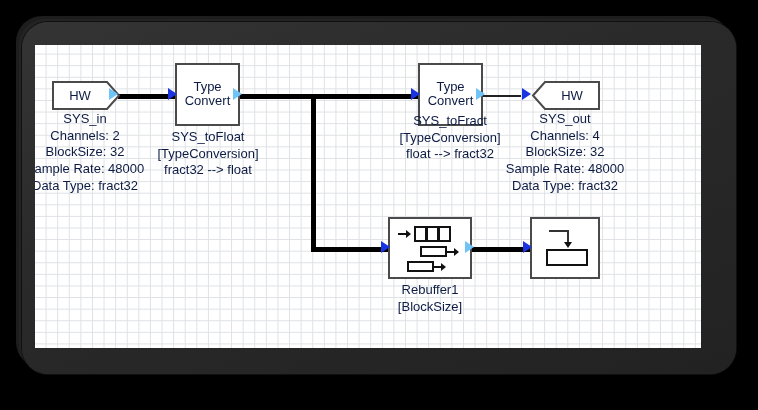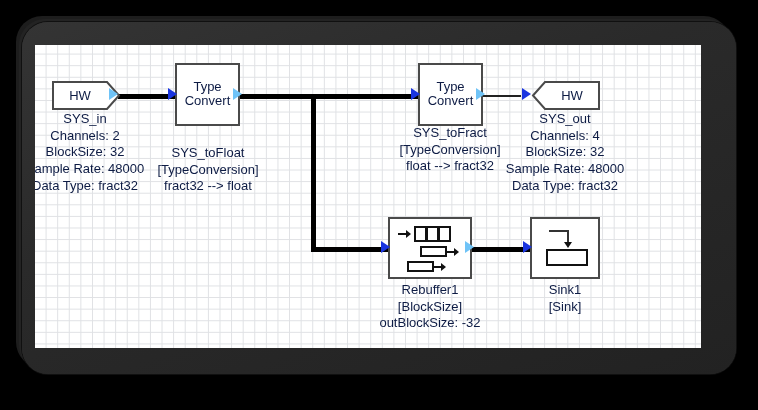--- a/index.html
+++ b/index.html
@@ -101,28 +101,28 @@
       <div class="hw" style="left:0;width:56px;">HW</div>
     </div>
     <div class="port out" style="left:74px;top:43px;"></div>
     <div class="caption" style="left:-12px;top:66px;width:124px;"><span>SYS_in</span><br><span>Channels: 2</span><br><span>BlockSize: 32</span><br><span>Sample Rate: 48000</span><br><span>Data Type: fract32</span></div>
 
     <div class="block" style="left:140px;top:18px;width:65px;height:63px;">
       <div class="btxt"><span>Type</span><br><span>Convert</span></div>
     </div>
     <div class="port in" style="left:133px;top:43px;"></div>
     <div class="port out" style="left:198px;top:43px;"></div>
-    <div class="caption" style="left:110px;top:100px;width:126px;"><span>SYS_toFloat</span><br><span>[TypeConversion]</span><br><span>fract32 --&gt; float</span></div>
+    <div class="caption" style="left:110px;top:84px;width:126px;"><span>SYS_toFloat</span><br><span>[TypeConversion]</span><br><span>fract32 --&gt; float</span></div>
 
     <div class="block" style="left:383px;top:18px;width:65px;height:63px;">
       <div class="btxt"><span>Type</span><br><span>Convert</span></div>
     </div>
     <div class="port in" style="left:376px;top:43px;"></div>
     <div class="port out" style="left:441px;top:43px;"></div>
-    <div class="caption" style="left:352px;top:80px;width:126px;"><span>SYS_toFract</span><br><span>[TypeConversion]</span><br><span>float --&gt; fract32</span></div>
+    <div class="caption" style="left:352px;top:68px;width:126px;"><span>SYS_toFract</span><br><span>[TypeConversion]</span><br><span>float --&gt; fract32</span></div>
 
     <div class="pent" style="left:497px;top:36px;width:66px;height:27px;">
       <svg width="68" height="29" viewBox="0 0 68 29">
         <polygon points="1,14.5 13,1 67,1 67,28 13,28" fill="#ffffff" stroke="#4a4a4a" stroke-width="2"></polygon>
       </svg>
       <div class="hw" style="left:12px;width:56px;">HW</div>
     </div>
     <div class="port in" style="left:487px;top:43px;"></div>
     <div class="caption" style="left:467px;top:66px;width:126px;"><span>SYS_out</span><br><span>Channels: 4</span><br><span>BlockSize: 32</span><br><span>Sample Rate: 48000</span><br><span>Data Type: fract32</span></div>
 
@@ -141,27 +141,26 @@
         <div class="rb-arrow" style="left:57px;top:32px;width:9px;"></div>
         <div class="rb-head" style="left:64px;top:29px;"></div>
 
         <div class="rb-sq" style="left:17px;top:42px;width:27px;height:11px;"></div>
         <div class="rb-arrow" style="left:44px;top:47px;width:9px;"></div>
         <div class="rb-head" style="left:51px;top:44px;"></div>
       </div>
     </div>
     <div class="port in" style="left:346px;top:196px;"></div>
     <div class="port out" style="left:430px;top:196px;"></div>
-    <div class="caption" style="left:332px;top:237px;width:126px;"><span>Rebuffer1</span><br><span>[BlockSize]</span><br><span>outBlockSize: -32</span></div>
+    <div class="caption" style="left:332px;top:237px;width:126px;"><span>Rebuffer1</span><br><span>[BlockSize]</span><br></div>
 
     <div class="block" style="left:495px;top:172px;width:70px;height:62px;">
       <div style="position:absolute;left:0;top:0;right:0;bottom:0;">
         <div class="sk-line" style="left:17px;top:11px;width:20px;height:2px;"></div>
         <div class="sk-line" style="left:35px;top:11px;width:2px;height:14px;"></div>
         <div class="rb-head-dn" style="left:32px;top:23px;"></div>
         <div class="rb-sq" style="left:14px;top:30px;width:42px;height:17px;"></div>
       </div>
     </div>
     <div class="port in" style="left:488px;top:196px;"></div>
-    <div class="caption" style="left:467px;top:237px;width:126px;"><span>Sink1</span><br><span>[Sink]</span></div>
 
   </div>
 </div>
 
 </body></html>

